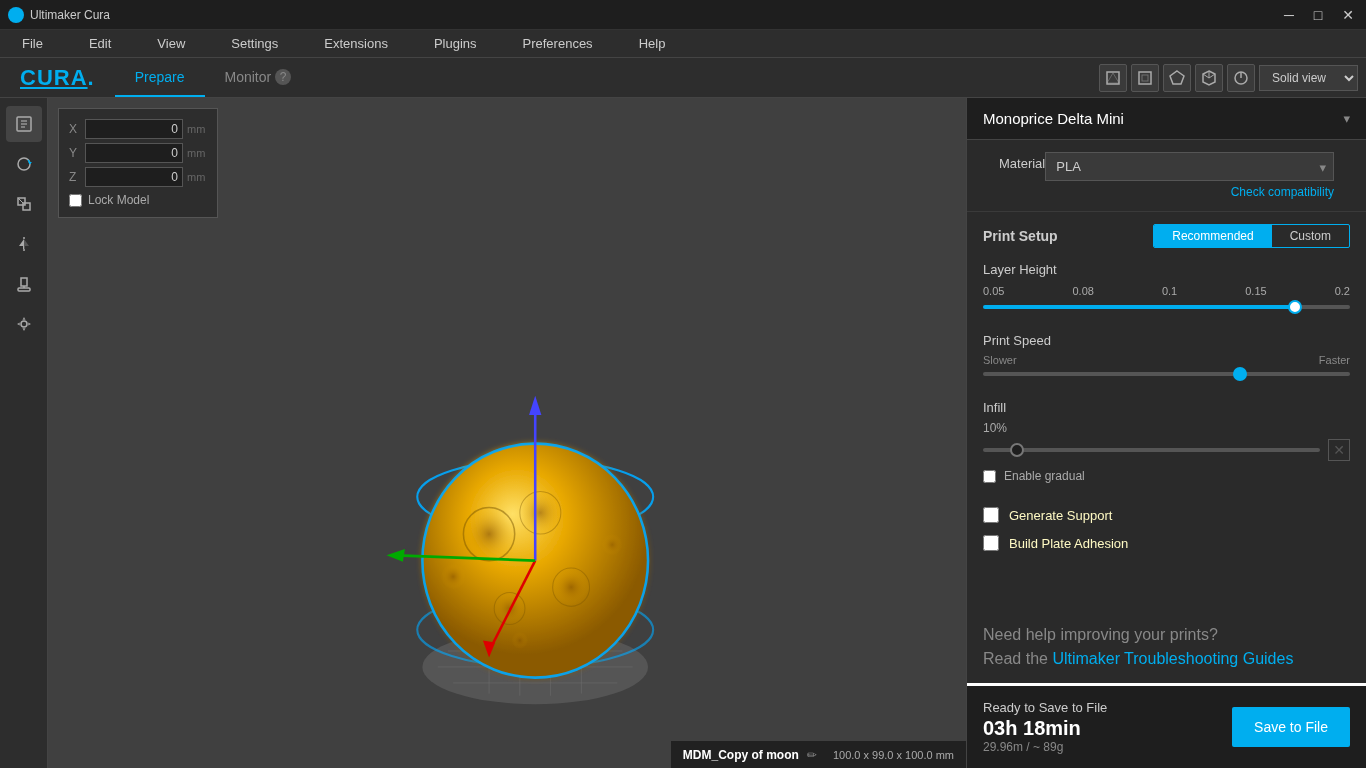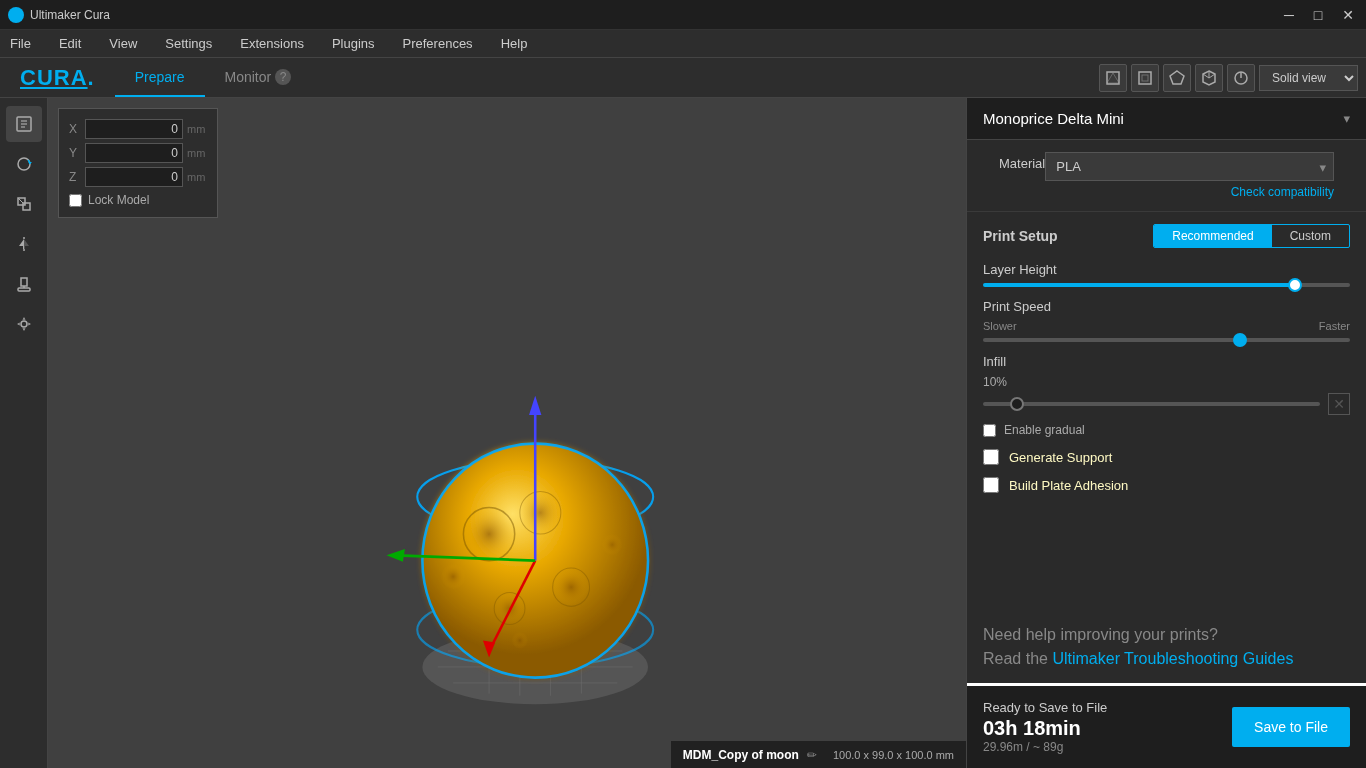--- a/index.html
+++ b/index.html
@@ -6,21 +6,21 @@
     body { font-family: 'Segoe UI', Arial, sans-serif; font-size: 13px; background: #1a1a1a; color: #ccc; width: 1366px; height: 768px; overflow: hidden; }
 
     
     #title-bar { background: #1e1e1e; height: 30px; display: flex; align-items: center; padding: 0 8px; justify-content: space-between; border-bottom: 1px solid #333; }
     #title-bar-left { display: flex; align-items: center; gap: 6px; color: #ccc; font-size: 12px; }
     #title-bar-left .app-icon { width: 16px; height: 16px; background: #00aeef; border-radius: 50%; display: inline-block; }
     #title-bar-controls { display: flex; gap: 12px; }
     #title-bar-controls span { cursor: pointer; color: #ccc; font-size: 14px; padding: 0 4px; }
 
     
-    #menu-bar { background: #2d2d2d; height: 28px; display: flex; align-items: center; padding: 0 4px; gap: 16px; border-bottom: 1px solid #444; }
+    #menu-bar { background: #2d2d2d; height: 28px; display: flex; align-items: center; padding: 0 16px; gap: 34px; border-bottom: 1px solid #444; }
     #menu-bar span { color: #ccc; font-size: 13px; cursor: pointer; padding: 2px 6px; }
 
     
     #main { display: flex; height: calc(768px - 30px - 28px - 40px); }
 
     
     #sidebar { width: 48px; background: #2d2d2d; display: flex; flex-direction: column; align-items: center; padding-top: 8px; gap: 4px; border-right: 1px solid #444; }
     .sidebar-btn { width: 36px; height: 36px; display: flex; align-items: center; justify-content: center; cursor: pointer; border-radius: 4px; color: #aaa; font-size: 18px; }
     .sidebar-btn.active { background: #444; color: #00aeef; }
 
@@ -67,21 +67,21 @@
 
     
     #print-setup { padding: 12px 16px; flex: 1; }
     #print-setup-header { display: flex; align-items: center; justify-content: space-between; margin-bottom: 14px; }
     #print-setup-header .title { color: #ccc; font-size: 14px; font-weight: 600; }
     .toggle-group { display: flex; border: 1px solid #00aeef; border-radius: 2px; overflow: hidden; }
     .toggle-btn { padding: 4px 18px; background: transparent; color: #ccc; font-size: 12px; cursor: pointer; border: none; }
     .toggle-btn.active { background: #00aeef; color: #fff; }
 
     
-    .setting-row { margin-bottom: 12px; }
+    .setting-row { margin-bottom: 24px; }
     .setting-label { color: #ccc; font-size: 13px; margin-bottom: 6px; }
     .layer-values { display: flex; justify-content: space-between; }
     .layer-val { font-size: 11px; color: #aaa; cursor: pointer; padding: 2px 0; }
 
     
     .speed-labels { display: flex; justify-content: space-between; font-size: 11px; color: #888; margin-bottom: 2px; }
     .slider-track { width: 100%; height: 4px; background: #555; position: relative; border-radius: 2px; margin: 6px 0; }
     .slider-thumb { position: absolute; width: 14px; height: 14px; background: #00aeef; border-radius: 50%; top: -5px; cursor: pointer; }
 
     
@@ -376,20 +376,27 @@
       <div id="print-setup-header">
         <span class="title">Print Setup</span>
         <div class="toggle-group">
           <button class="toggle-btn active">Recommended</button>
           <button class="toggle-btn">Custom</button>
         </div>
       </div>
 
       <div class="setting-row">
         <div class="setting-label">Layer Height</div>
+        <div class="layer-values">
+          <span class="layer-val">0.05</span>
+          <span class="layer-val">0.08</span>
+          <span class="layer-val">0.1</span>
+          <span class="layer-val">0.15</span>
+          <span class="layer-val">0.2</span>
+        </div>
         <div class="slider-track" style="background: linear-gradient(to right, #00aeef 85%, #555 85%);">
           <div class="slider-thumb" style="left: calc(85% - 7px);background:#fff;border:2px solid #00aeef;"></div>
         </div>
       </div>
 
       <div class="setting-row">
         <div class="setting-label">Print Speed</div>
         <div class="speed-labels">
           <span>Slower</span>
           <span>Faster</span>

